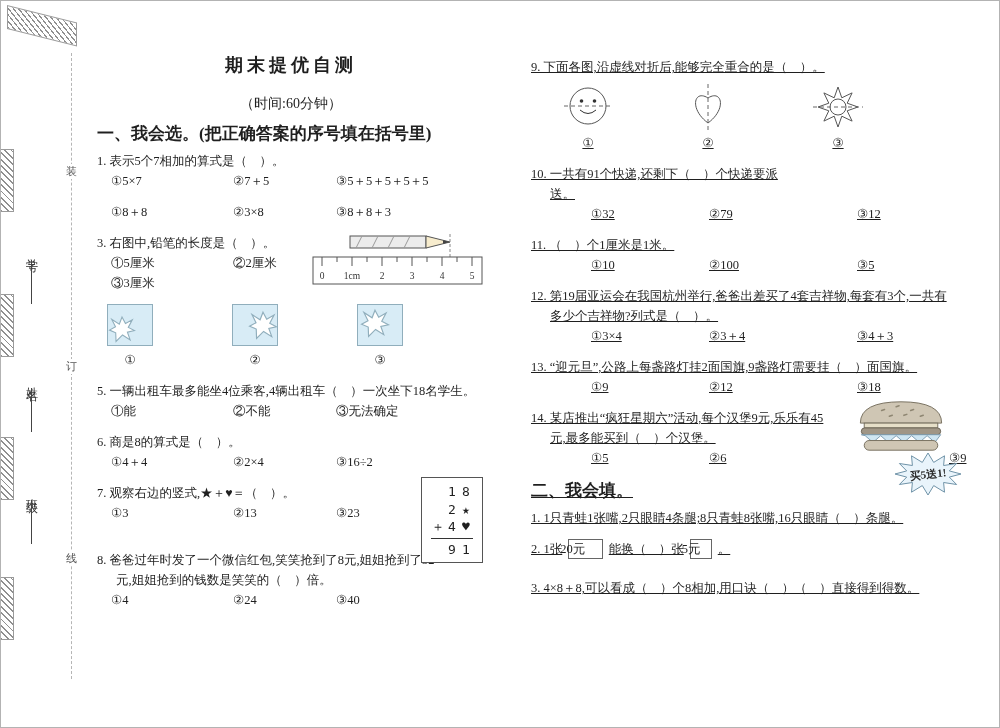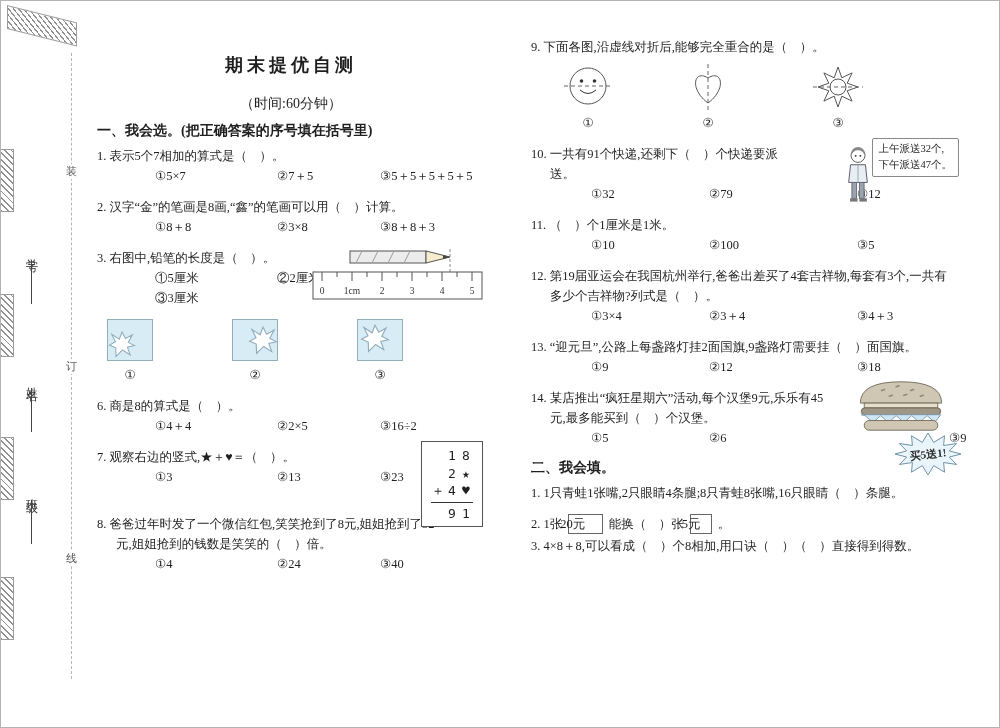--- a/index.html
+++ b/index.html
@@ -11,29 +11,29 @@
   .hatch-corner{left:6px;top:4px;width:70px;height:24px;transform:skewY(14deg);transform-origin:left top;}
   .hatch-e{left:-1px;width:14px;height:63px;}
   .bind-dash{position:absolute;left:70px;top:52px;height:626px;border-left:1px dashed #b5b5b5;}
   .bind-char{position:absolute;left:63px;width:15px;text-align:center;font-size:11px;color:#555;background:#fff;z-index:2;}
   .vfield{position:absolute;left:22px;display:flex;flex-direction:column;align-items:center;}
   .vtext{writing-mode:vertical-rl;letter-spacing:3px;font-size:12px;color:#333;}
   .vline{width:1px;height:44px;background:#444;margin-top:5px;}
   
   .col{position:absolute;top:34px;}
   .col1{left:96px;width:388px;}
-  .col2{left:530px;width:424px;top:36px;}
+  .col2{left:530px;width:424px;top:56px;text-decoration:underline;}
   .title{text-align:center;font-size:18px;font-weight:bold;letter-spacing:4px;margin:18px;}
   .subtitle{text-align:center;font-size:14px;margin:3px 0 9px;}
-  .sec-heading{font-weight:bold;font-size:14px;margin:2px 0 6px;}
+  .sec-heading{font-weight:bold;font-size:17px;margin:2px 0 6px;}
   .q{position:relative;font-size:12.5px;line-height:1.6;margin-bottom:11px;}
   .stem{padding-left:19px;text-indent:-19px;}
   .opts{display:flex;padding-left:14px;}
   .opt{flex:0 0 auto;white-space:nowrap;}
-  .col1 .opt:nth-child(1){width:122px;margin-left:44px;}
+  .col1 .opt:nth-child(1){width:122px;}
   .col1 .opt:nth-child(2){width:103px;}
   .col2 .opt:nth-child(1){width:118px;margin-left:46px;}
   .col2 .opt:nth-child(2){width:148px;}
   .col2 .opts-q14 .opt:nth-child(2){width:240px;}
   .pr180{padding-right:178px;}
   .pr160{padding-right:160px;}
   .pr115{padding-right:118px;}
   .pr48{padding-right:48px;}
   
   .ruler-fig{position:absolute;right:0;top:-2px;}
@@ -50,21 +50,21 @@
          font-family:"DejaVu Sans Mono",monospace;font-size:13px;line-height:1.35;background:#fff;z-index:2;}
   .vf-row{display:flex;}
   .vf-c{width:14px;text-align:center;}
   .vf-result{border-top:1px solid #333;margin-top:2px;padding-top:2px;}
   .courier-wrap{position:absolute;right:-4px;top:-6px;display:flex;align-items:flex-start;z-index:2;}
   .bubble{border:1px solid #888;border-radius:2px;background:#fff;padding:2px 6px;
           font-size:10.5px;line-height:1.55;white-space:nowrap;}
   .burger-wrap{position:absolute;right:-2px;top:-12px;width:106px;height:96px;z-index:2;}
   .badge{position:absolute;right:-6px;bottom:-4px;}
   .money-box{display:inline-block;border:1px solid #666;padding:0 10px;margin:0 6px;line-height:1.45;}
-  .fillrow{font-size:12.5px;line-height:1.6;margin-bottom:2px;padding-left:19px;text-indent:0;}
+  .fillrow{font-size:12.5px;line-height:1.6;margin-bottom:19px;padding-left:19px;text-indent:0;}
 </style>
 </head>
 <body>
 
 <div class="page">
 
   <svg width="0" height="0" style="position:absolute">
     <defs>
       <symbol id="jag" viewBox="0 0 24 24" overflow="visible">
         <polygon points="12,1 15.2,7 21.5,3.5 17.8,10.5 23.5,13.5 17,15 19.5,22 12.5,17.5 6.5,23.5 6.2,15.5 0.5,13 6,10 2.5,3 9.5,7.5"></polygon>
@@ -104,21 +104,20 @@
     <div class="q">
       <div class="stem">1. 表示5个7相加的算式是（　）。</div>
       <div class="opts">
         <span class="opt">①5×7</span>
         <span class="opt">②7＋5</span>
         <span class="opt">③5＋5＋5＋5＋5</span>
       </div>
     </div>
 
     <div class="q">
-      <div class="stem">2. 汉字“金”的笔画是8画,“鑫”的笔画可以用（　）计算。</div>
       <div class="opts">
         <span class="opt">①8＋8</span>
         <span class="opt">②3×8</span>
         <span class="opt">③8＋8＋3</span>
       </div>
     </div>
 
     <div class="q">
       <div class="ruler-fig">
         <svg width="175" height="56" viewBox="0 0 175 56">
@@ -185,26 +184,34 @@
         <div class="figcell1">
           <svg width="46" height="46" viewBox="0 0 46 46">
             <rect x="0.5" y="0.5" width="45" height="41" fill="#d8ecf6" stroke="#90aebc"></rect>
             <use href="#jag" x="4" y="2" width="28" height="34" fill="#ffffff" stroke="#90aebc"></use>
           </svg>
           <div class="figlabel">③</div>
         </div>
       </div>
     </div>
 
+    <div class="q">
+      <div class="stem">5. 一辆出租车最多能坐4位乘客,4辆出租车（　）一次坐下18名学生。</div>
+      <div class="opts">
+        <span class="opt">①能</span>
+        <span class="opt">②不能</span>
+        <span class="opt">③无法确定</span>
+      </div>
+    </div>
 
     <div class="q">
       <div class="stem">6. 商是8的算式是（　）。</div>
       <div class="opts">
         <span class="opt">①4＋4</span>
-        <span class="opt">②2×5</span>
+        <span class="opt">②2×4</span>
         <span class="opt">③16÷2</span>
       </div>
     </div>
 
     <div class="q" style="min-height:56px">
       <div class="vform">
         <div class="vf-row">
             <span class="vf-c"></span>
             <span class="vf-c">1</span>
             <span class="vf-c">8</span>
@@ -270,38 +277,20 @@
             <polygon points="47,26 36.2,29.8 41.1,40.1 30.8,35.2 27,46 23.2,35.2 12.9,40.1 17.8,29.8 7,26 17.8,22.2 12.9,11.9 23.2,16.8 27,6 30.8,16.8 41.1,11.9 36.2,22.2" fill="#fff" stroke="#555"></polygon>
             <circle cx="27" cy="26" r="8" fill="#fff" stroke="#555"></circle>
             <line x1="2" y1="26" x2="52" y2="26" stroke="#666" stroke-dasharray="4,3"></line>
           </svg>
           <div class="figlabel">③</div>
         </div>
       </div>
     </div>
 
     <div class="q">
-      <div class="courier-wrap">
-        <svg width="28" height="62" viewBox="0 0 30 62" style="margin-top:6px">
-          <circle cx="15" cy="10" r="7.5" fill="#fff" stroke="#555"></circle>
-          <path d="M7.5,8.5 a7.5,7.5 0 0 1 15,0 l-1,1 a6.5,5 0 0 0 -13,0 Z" fill="#888"></path>
-          <circle cx="12.5" cy="10.5" r="1" fill="#333"></circle>
-          <circle cx="17.5" cy="10.5" r="1" fill="#333"></circle>
-          <polygon points="7,20 23,20 25,39 5,39" fill="#e8eef2" stroke="#556"></polygon>
-          <line x1="15" y1="20" x2="15" y2="39" stroke="#8aa"></line>
-          <rect x="8.5" y="39" width="5" height="17" fill="#9aa4ac" stroke="#667"></rect>
-          <rect x="16.5" y="39" width="5" height="17" fill="#9aa4ac" stroke="#667"></rect>
-          <rect x="6.5" y="56" width="8" height="3.5" fill="#777"></rect>
-          <rect x="16.5" y="56" width="8" height="3.5" fill="#777"></rect>
-        </svg>
-        <div class="bubble">
-          <div>上午派送32个,</div>
-          <div>下午派送47个。</div>
-        </div>
-      </div>
       <div class="stem pr160">10. 一共有91个快递,还剩下（　）个快递要派送。</div>
       <div class="opts">
         <span class="opt">①32</span>
         <span class="opt">②79</span>
         <span class="opt">③12</span>
       </div>
     </div>
 
     <div class="q">
       <div class="stem">11. （　）个1厘米是1米。</div>

